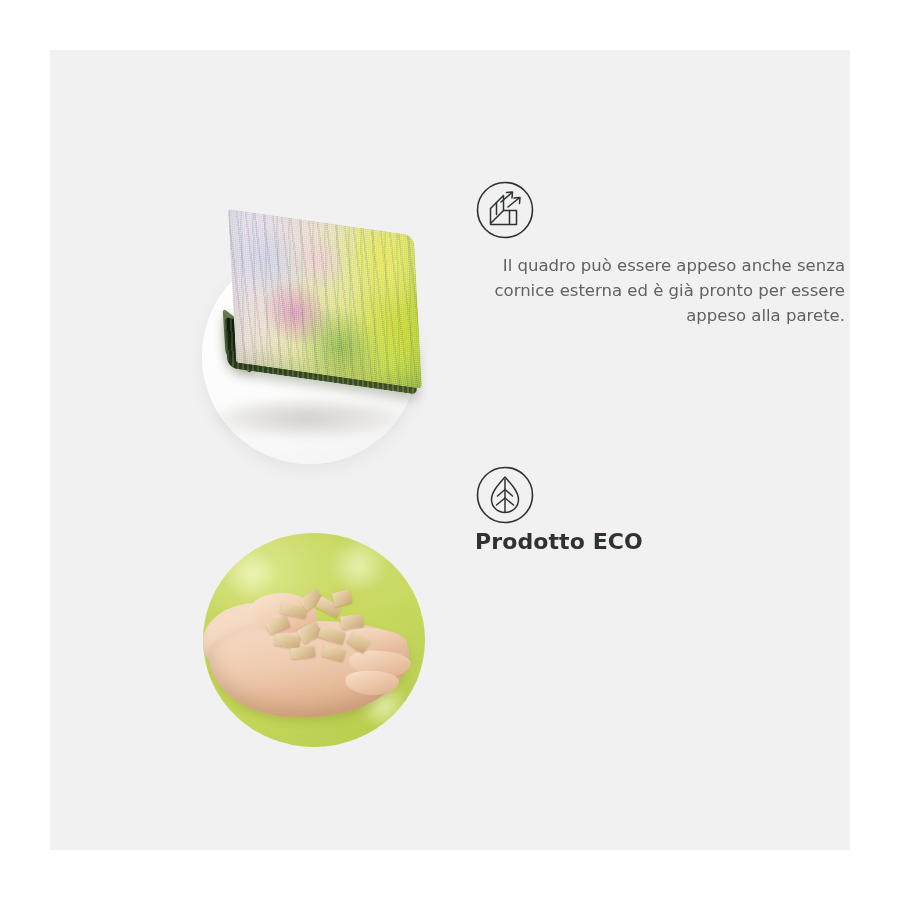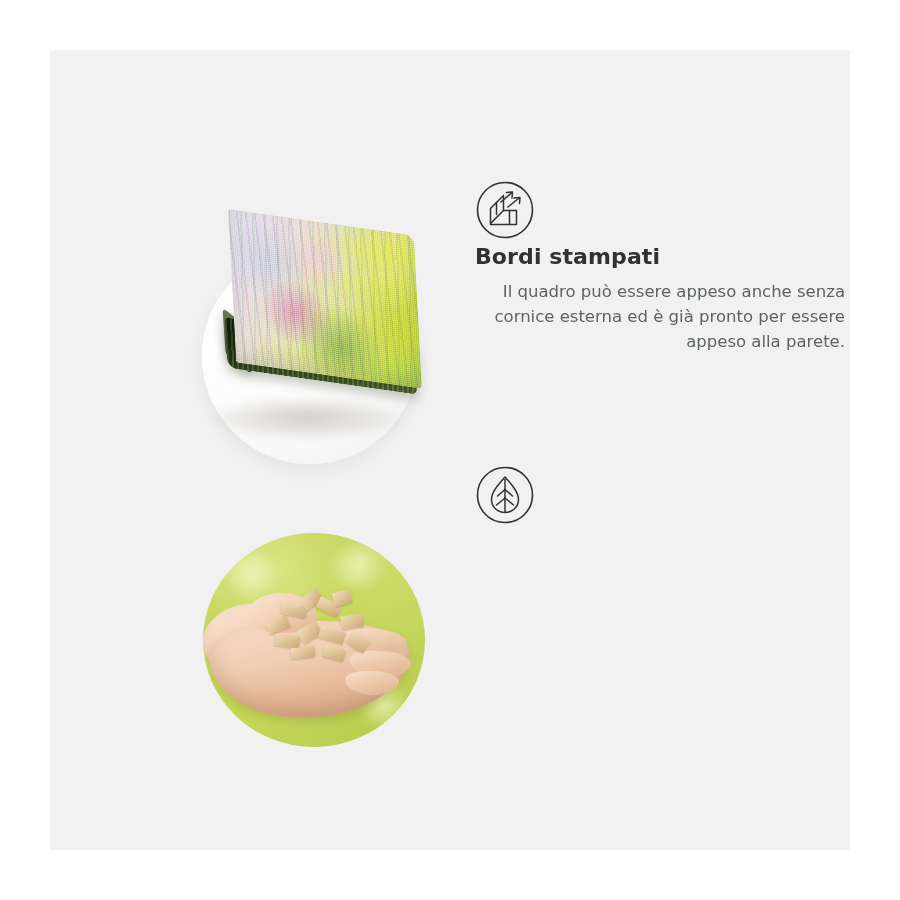--- a/index.html
+++ b/index.html
@@ -300,21 +300,20 @@
               <path d="M21.5 34.5 L21.5 22.5"></path>
               <path d="M28.5 30.5 L41.5 30.5 L41.5 44.5 L15.5 44.5"></path>
               <path d="M34.5 30.5 L34.5 44.5"></path>
               <path d="M26 22 L36.5 13"></path>
               <path d="M31.5 12.5 L37.5 12 L37 18"></path>
               <path d="M33 27 L43.5 18.5"></path>
               <path d="M39 18 L45 17.5 L44.5 23.5"></path>
             </g>
           </svg>
         </span>
-        <h2 class="feature-title">Bordi stampati</h2>
         <p class="feature-desc">Il quadro può essere appeso anche senza cornice esterna ed è già pronto per essere appeso alla parete.</p>
       </div>
     </div>
 
     <div class="feature feature-2">
 
       <div class="media">
         <div class="photo-circle photo-2">
           <div class="blur-spot" style="left:18px;top:16px;width:60px;height:50px;"></div>
           <div class="blur-spot" style="left:120px;top:10px;width:70px;height:46px;"></div>
@@ -354,17 +353,18 @@
             <g stroke="#2f3233" stroke-width="1.5" stroke-linecap="round" stroke-linejoin="round" fill="none">
               <path d="M30 12 C38 21 43.5 27.5 43.5 34.5 C43.5 42 37.5 47.5 30 47.5 C22.5 47.5 16.5 42 16.5 34.5 C16.5 27.5 22 21 30 12 Z"></path>
               <path d="M30 14.5 L30 47"></path>
               <path d="M30 24.5 L22.5 31"></path>
               <path d="M30 24.5 L37.5 31"></path>
               <path d="M30 33 L21.5 40"></path>
               <path d="M30 33 L38.5 40"></path>
             </g>
           </svg>
         </span>
+        <h2 class="feature-title">Prodotto ECO</h2>
       </div>
     </div>
 
   </div>
 </div>
 
 </body></html>

